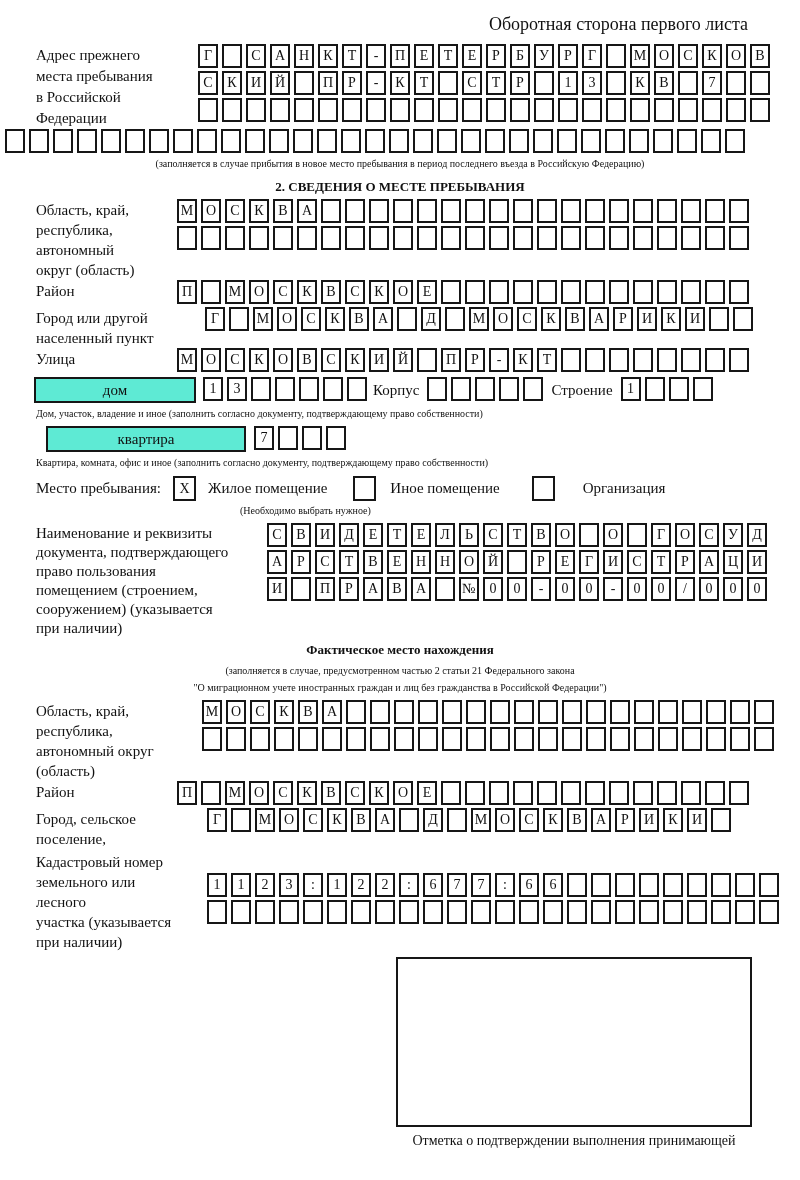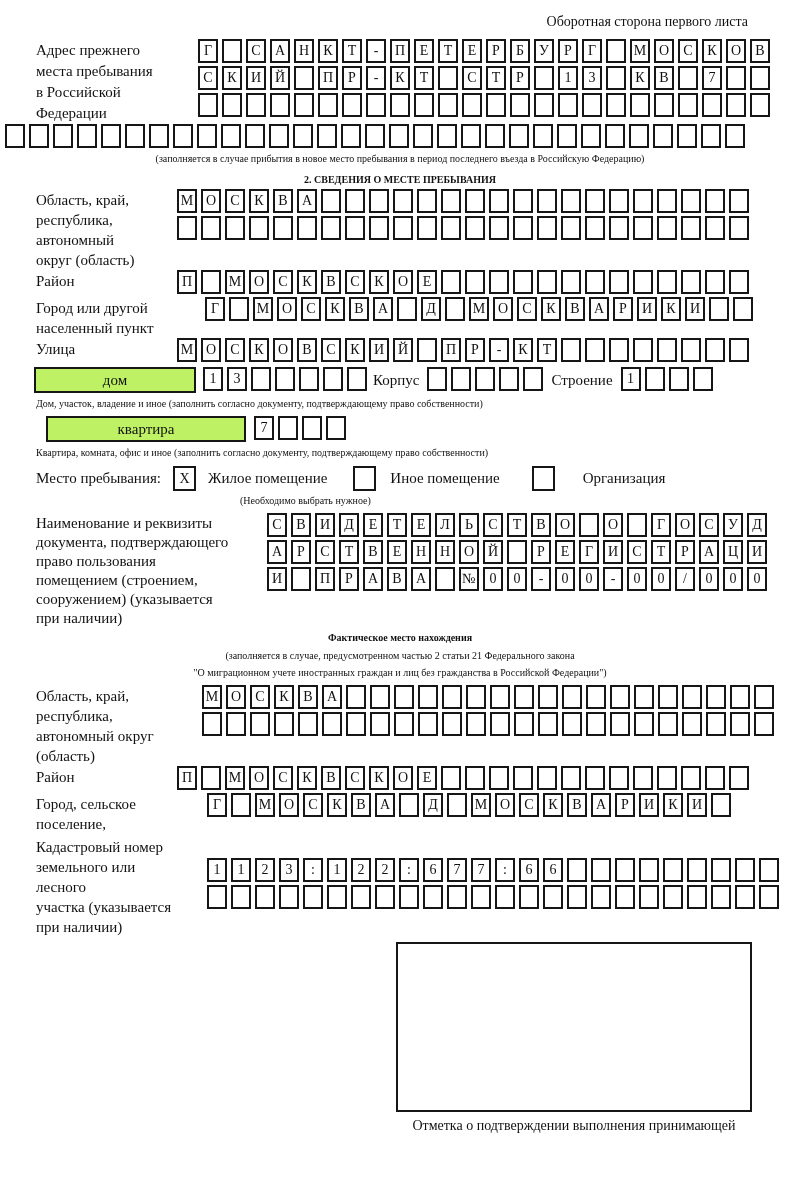--- a/index.html
+++ b/index.html
@@ -4,41 +4,41 @@
 <style>
   * { box-sizing: border-box; margin: 0; padding: 0; }
   html,body { background:#ffffff; }
   body {
     width: 800px; height: 1180px; overflow: hidden;
     color: #111; font-family: "Liberation Serif", "DejaVu Serif", serif;
     font-size: 15px;
   }
   .page { position: relative; width: 800px; height: 1180px; padding-top: 14px; }
 
-  .corner { text-align: right; padding-right: 52px; font-size: 14px; }
+  .corner { text-align: right; padding-right: 52px; font-size: 18px; }
 
   .field { display: flex; align-items: flex-start; }
   .flabel { flex: 0 0 auto; padding-left: 36px; line-height: 21px; padding-top: 1px; }
   .flabel.lh20 { line-height: 20px; }
   .rows { flex: 1 1 auto; padding-left: 22px; }
 
   .boxrow { white-space: nowrap; height: 24px; margin-bottom: 3px; }
   .cell {
     display: inline-flex; align-items: center; justify-content: center;
     width: 20px; height: 24px; border: 2px solid #161616; margin-right: 4px;
     font-size: 14px; background: #fff; vertical-align: top;
   }
   .caption { font-size: 10px; line-height: 16px; }
   .center { text-align: center; }
-  .h-bold { font-weight: bold; text-align: center; font-size: 10px; }
+  .h-bold { font-weight: bold; text-align: center; font-size: 13px; }
 
   .inline-row { display: flex; align-items: center; }
   .widebox {
     display: inline-flex; align-items: center; justify-content: center;
-    height: 26px; border: 2px solid #161616; font-size: 15px; background: #bef264;
+    height: 26px; border: 2px solid #161616; font-size: 15px; background: #5eead4;
   }
   .checkbox {
     display: inline-flex; align-items: center; justify-content: center;
     width: 23px; height: 25px; border: 2px solid #161616; font-size: 14px; background:#fff;
   }
   .stamp-box { width: 356px; height: 170px; border: 2px solid #161616; background: #fff; }
   .stamp-caption { text-align: center; font-size: 14px; line-height: 18px; margin-top: 5px; }
   .note-lines { text-align: center; font-size: 10px; line-height: 17px; }
 </style>
 </head>

